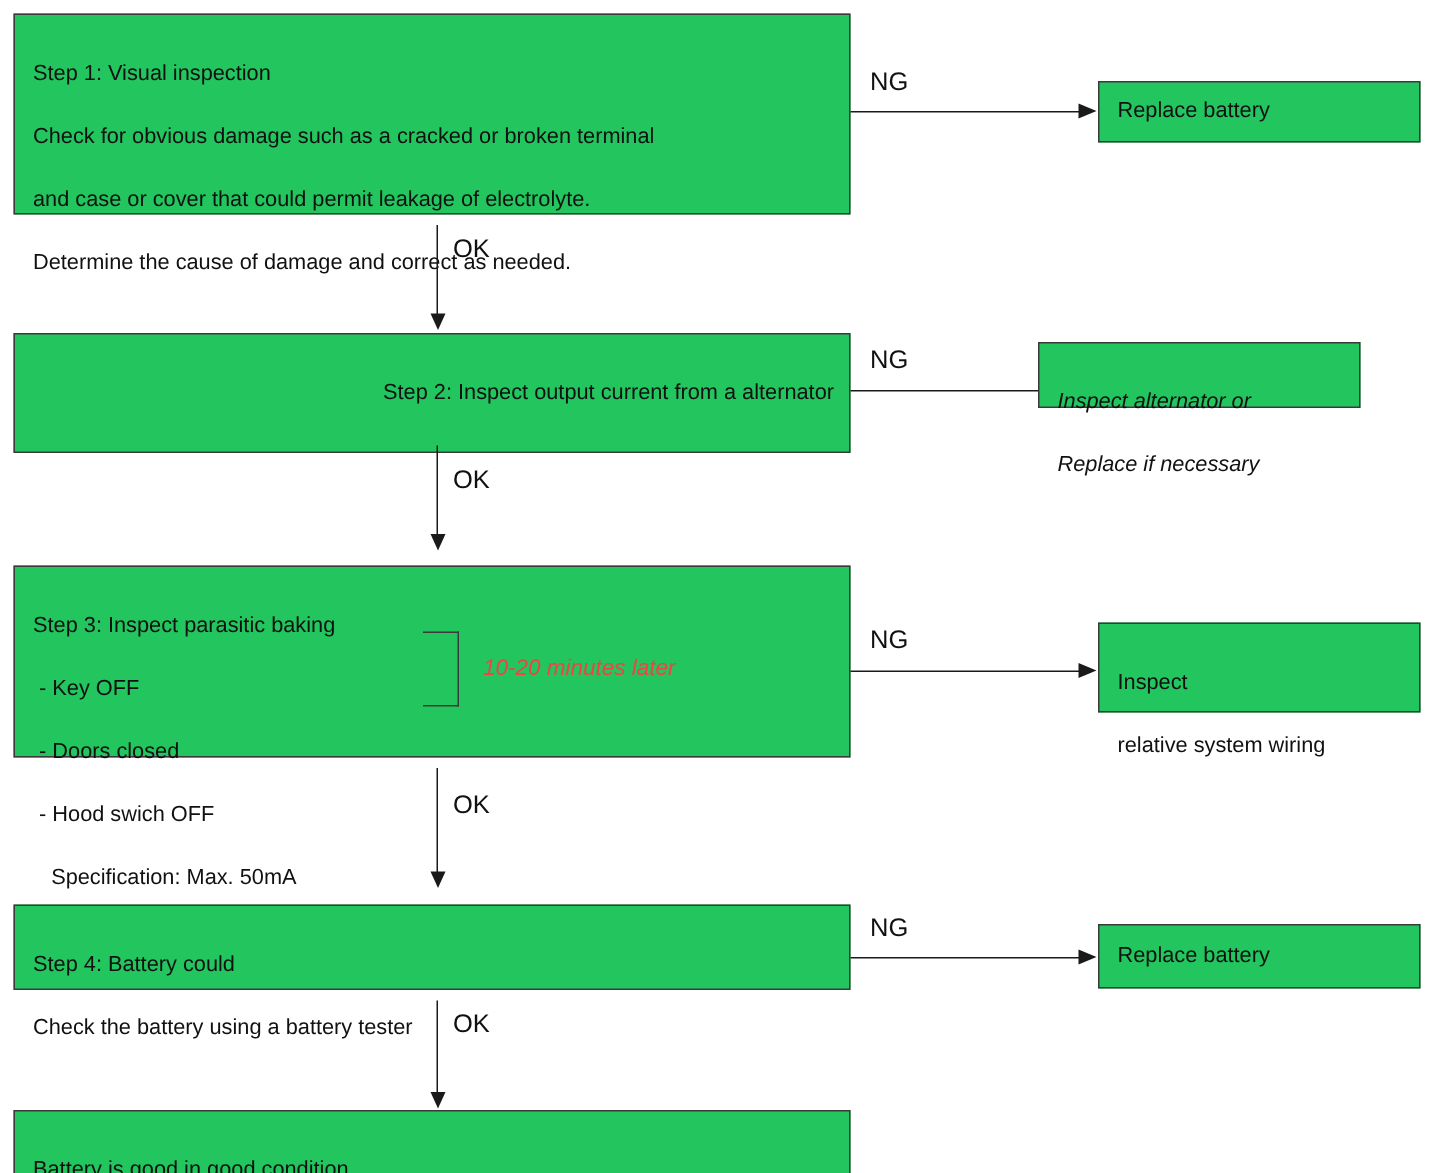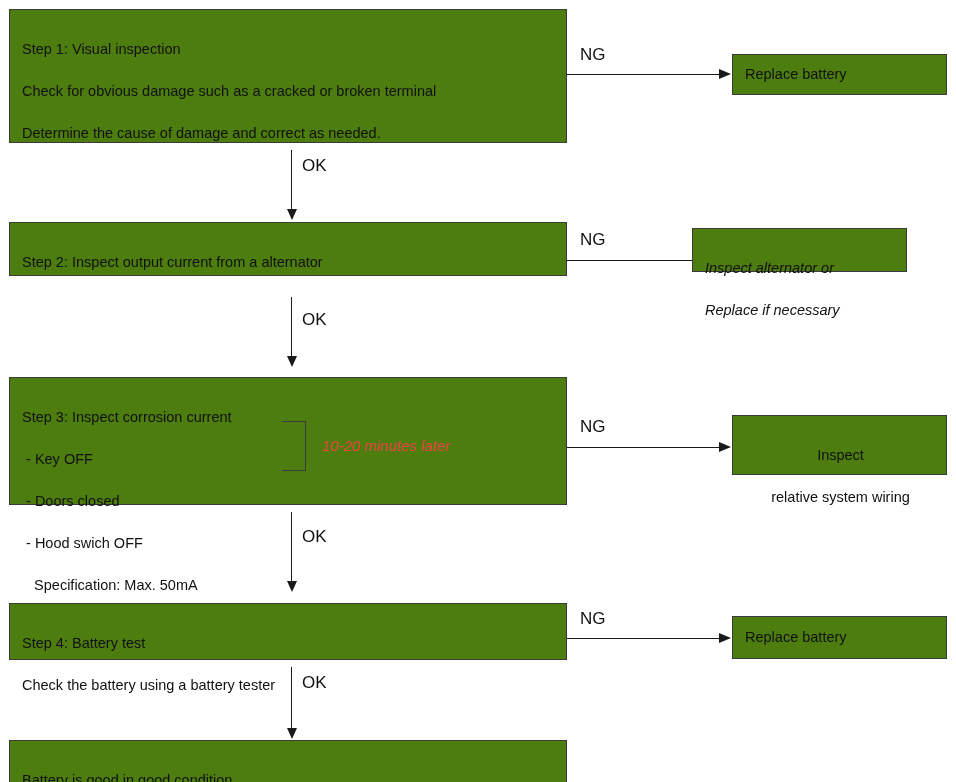--- a/index.html
+++ b/index.html
@@ -15,21 +15,21 @@
     position: relative;
     width: 956px;
     height: 782px;
     overflow: hidden;
     background: #ffffff;
   }
   .box {
     position: absolute;
     box-sizing: border-box;
     border: 1px solid #3a3a3a;
-    background: #4d7c0f;
+    background: #22c55e;
     padding: 8px 10px 8px 12px;
     font-size: 14.5px;
     line-height: 21px;
     color: #111111;
     white-space: pre-line;
   }
   .box .line {
     display: block;
     white-space: pre;
   }
@@ -86,78 +86,79 @@
   }
 </style>
 </head>
 <body>
 
 <div id="canvas">
 
   <div class="box" style="left:9px; top:9px; width:558px; height:134px;">
     <span class="line">Step 1: Visual inspection</span>
     <span class="line">Check for obvious damage such as a cracked or broken terminal</span>
+    <span class="line">and case or cover that could permit leakage of electrolyte.</span>
     <span class="line">Determine the cause of damage and correct as needed.</span>
   </div>
 
   <div class="edge-label" style="left:580px; top:47px;">NG</div>
   <div class="hline" style="left:567px; top:74px; width:153px;"></div>
   <div class="harrow" style="left:719px; top:69px;"></div>
 
   <div class="box" style="left:732px; top:54px; width:215px; height:41px; display:flex; align-items:center;">
     <span class="line">Replace battery</span>
   </div>
 
   <div class="vline" style="left:291px; top:150px; height:60px;"></div>
   <div class="varrow" style="left:287px; top:209px;"></div>
   <div class="edge-label" style="left:302px; top:158px;">OK</div>
 
-  <div class="box" style="left:9px; top:222px; width:558px; height:54px;">
+  <div class="box" style="left:9px; top:222px; width:558px; height:80px;text-align:right;">
     <span class="line">Step 2: Inspect output current from a alternator</span>
   </div>
 
   <div class="edge-label" style="left:580px; top:232px;">NG</div>
   <div class="hline" style="left:567px; top:260px; width:153px;"></div>
   <div class="harrow" style="left:719px; top:255px;"></div>
 
   <div class="box" style="left:692px; top:228px; width:215px; height:44px;font-style:italic;">
     <span class="line">Inspect alternator or</span>
     <span class="line">Replace if necessary</span>
   </div>
 
   <div class="vline" style="left:291px; top:297px; height:60px;"></div>
   <div class="varrow" style="left:287px; top:356px;"></div>
   <div class="edge-label" style="left:302px; top:312px;">OK</div>
 
   <div class="box" style="left:9px; top:377px; width:558px; height:128px;">
-    <span class="line">Step 3: Inspect corrosion current</span>
+    <span class="line">Step 3: Inspect parasitic baking</span>
     <span class="line"> - Key OFF</span>
     <span class="line"> - Doors closed</span>
     <span class="line"> - Hood swich OFF</span>
     <span class="line">   Specification: Max. 50mA</span>
   </div>
 
   <div class="bracket" style="left:282px; top:421px; width:24px; height:50px;"></div>
   <div class="note" style="left:322px; top:437px;">10-20 minutes later</div>
 
   <div class="edge-label" style="left:580px; top:419px;">NG</div>
   <div class="hline" style="left:567px; top:447px; width:153px;"></div>
   <div class="harrow" style="left:719px; top:442px;"></div>
 
-  <div class="box" style="left:732px; top:415px; width:215px; height:60px;text-align:center;">
+  <div class="box" style="left:732px; top:415px; width:215px; height:60px;">
     <span class="line">Inspect</span>
     <span class="line">relative system wiring</span>
   </div>
 
   <div class="vline" style="left:291px; top:512px; height:70px;"></div>
   <div class="varrow" style="left:287px; top:581px;"></div>
   <div class="edge-label" style="left:302px; top:529px;">OK</div>
 
   <div class="box" style="left:9px; top:603px; width:558px; height:57px;">
-    <span class="line">Step 4: Battery test</span>
+    <span class="line">Step 4: Battery could</span>
     <span class="line">Check the battery using a battery tester</span>
   </div>
 
   <div class="edge-label" style="left:580px; top:611px;">NG</div>
   <div class="hline" style="left:567px; top:638px; width:153px;"></div>
   <div class="harrow" style="left:719px; top:633px;"></div>
 
   <div class="box" style="left:732px; top:616px; width:215px; height:43px; display:flex; align-items:center;">
     <span class="line">Replace battery</span>
   </div>

